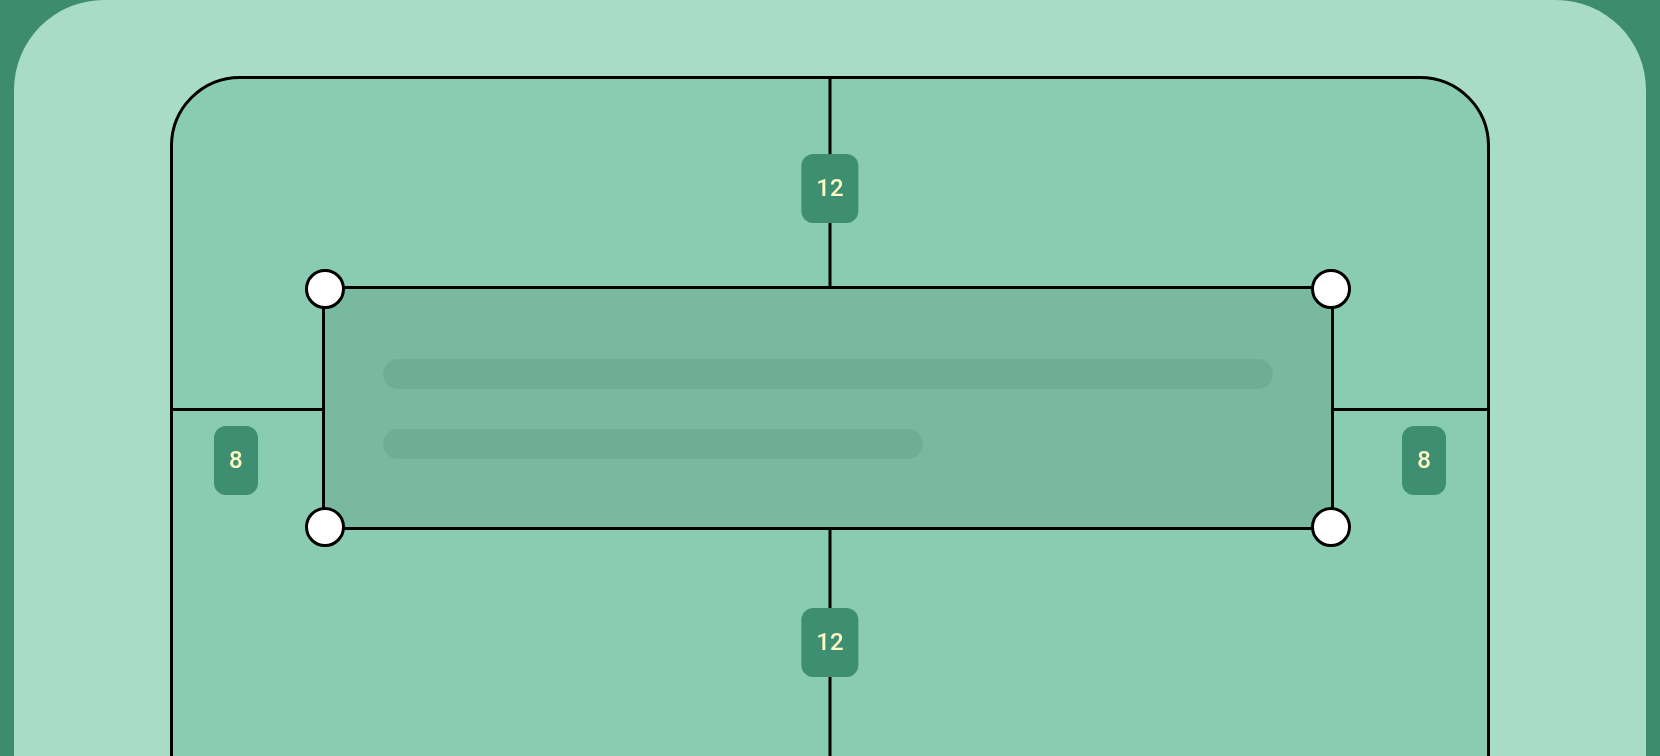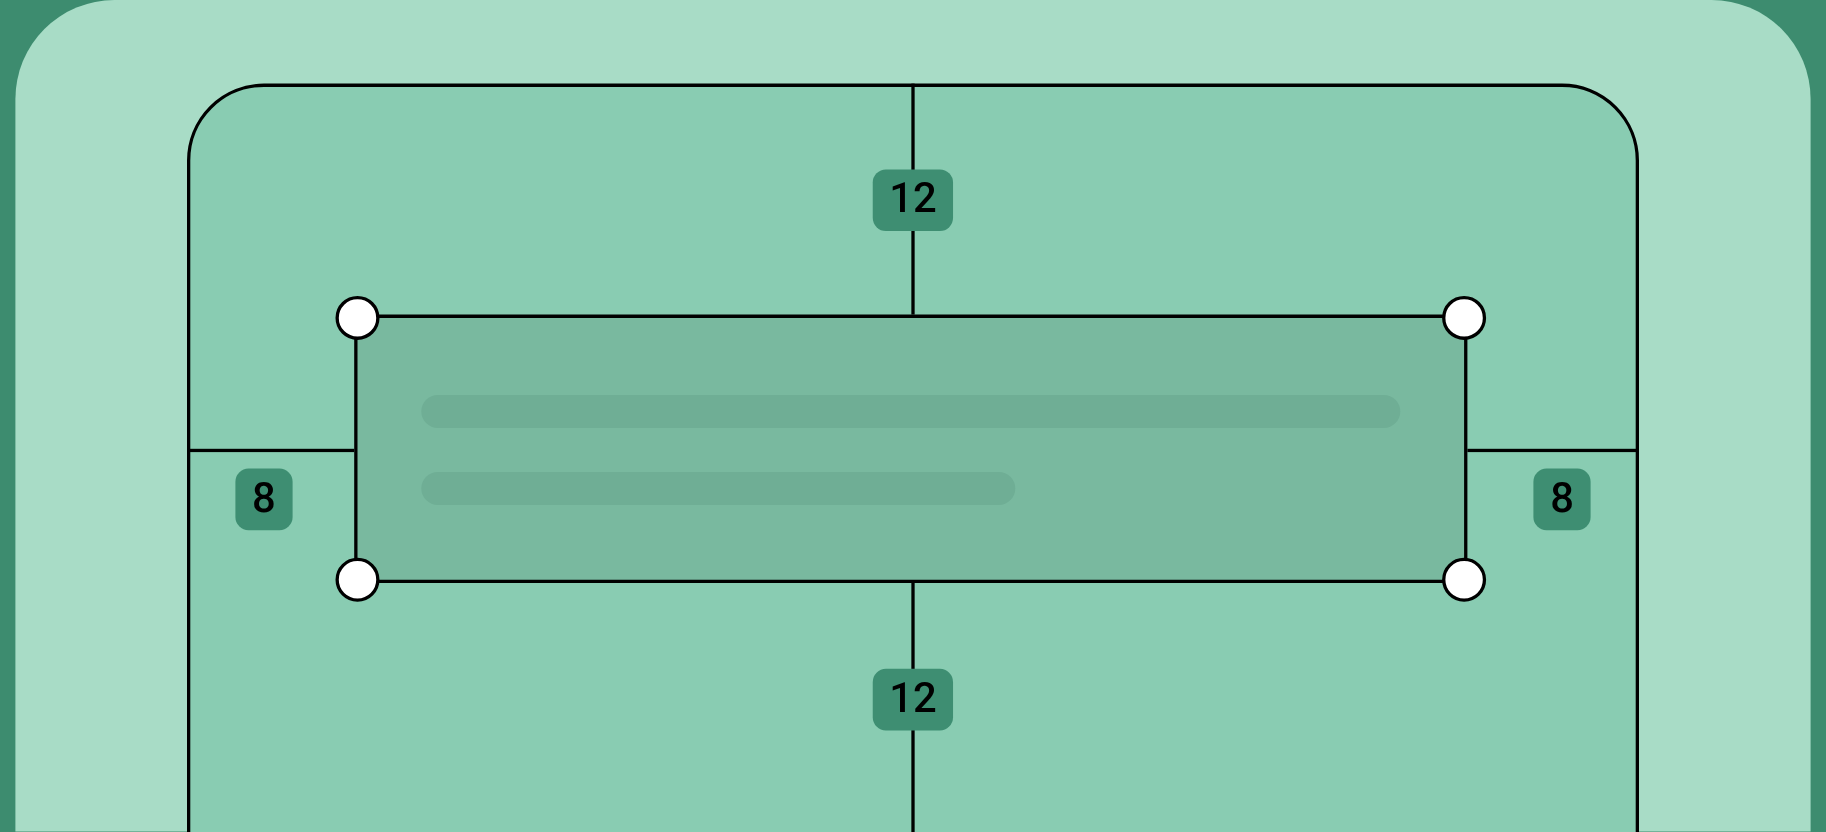--- a/index.html
+++ b/index.html
@@ -115,24 +115,24 @@
     }
     
     .handle-tl { top: -20px; left: -20px; }
     .handle-tr { top: -20px; right: -20px; }
     .handle-bl { bottom: -20px; left: -20px; }
     .handle-br { bottom: -20px; right: -20px; }
     
     .measurement-badge {
       position: absolute;
       background: #3e8e72;
-      color: #000000;
-      font-size: 38px;
+      color: #fef9c3;
+      font-size: 24px;
       font-weight: 500;
-      padding: 5px 15px;
+      padding: 20px 15px;
       border-radius: 12px;
       line-height: 1.2;
     }
     
     .badge-top {
       top: 154px;
       left: 50%;
       transform: translateX(-50%);
     }
     

